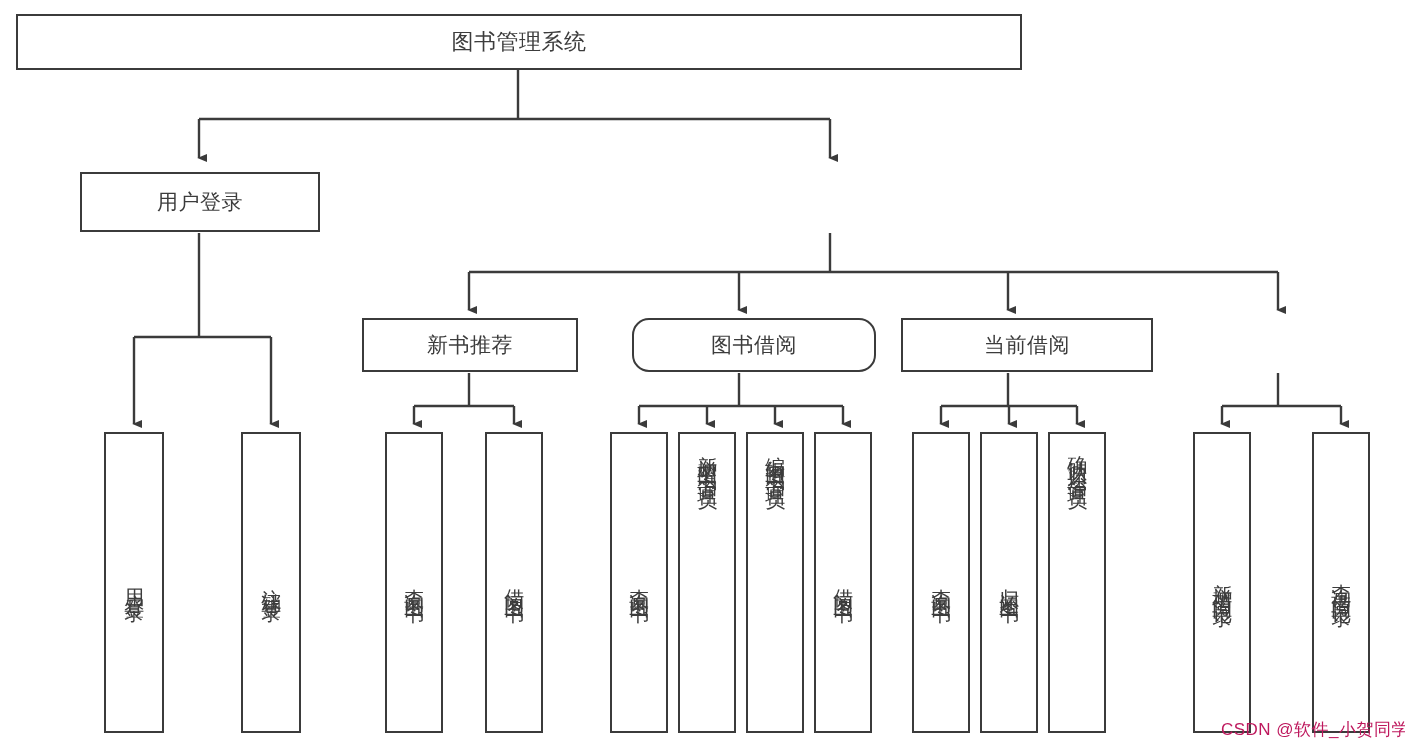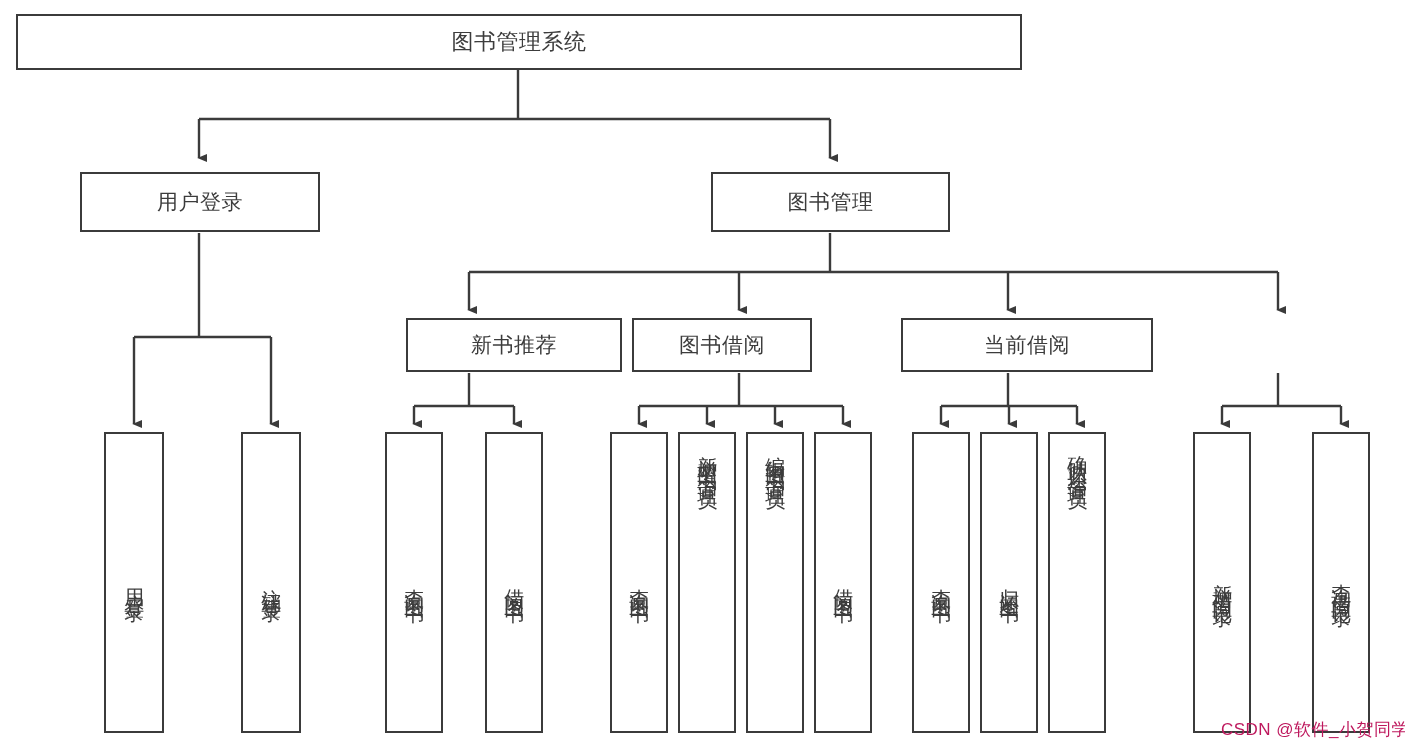--- a/index.html
+++ b/index.html
@@ -133,28 +133,25 @@
     </g>
   </svg>
 
   <div class="node horiz root" style="left:16px; top:14px; width:1006px; height:56px;">
     <span class="node-label">图书管理系统</span>
   </div>
 
   <div class="node horiz" style="left:80px; top:172px; width:240px; height:60px;">
     <span class="node-label">用户登录</span>
   </div>
-  <div class="node horiz" style="left:711px; top:172px; width:239px; height:60px;">
-    <span class="node-label">图书管理</span>
-  </div>
-
-  <div class="node horiz" style="left:362px; top:318px; width:216px; height:54px;margin-left:44px;">
+
+  <div class="node horiz" style="left:362px; top:318px; width:216px; height:54px;">
     <span class="node-label">新书推荐</span>
   </div>
-  <div class="node horiz" style="left:632px; top:318px; width:180px; height:54px;">
+  <div class="node horiz" style="left:632px; top:318px; width:244px; height:54px;border-radius:17px;">
     <span class="node-label">图书借阅</span>
   </div>
   <div class="node horiz" style="left:901px; top:318px; width:252px; height:54px;">
     <span class="node-label">当前借阅</span>
   </div>
 
   <div class="node vert centered" style="left:104px; top:432px; width:60px; height:301px;">
     <span class="node-label">用户登录</span>
   </div>
   <div class="node vert centered" style="left:241px; top:432px; width:60px; height:301px;">

